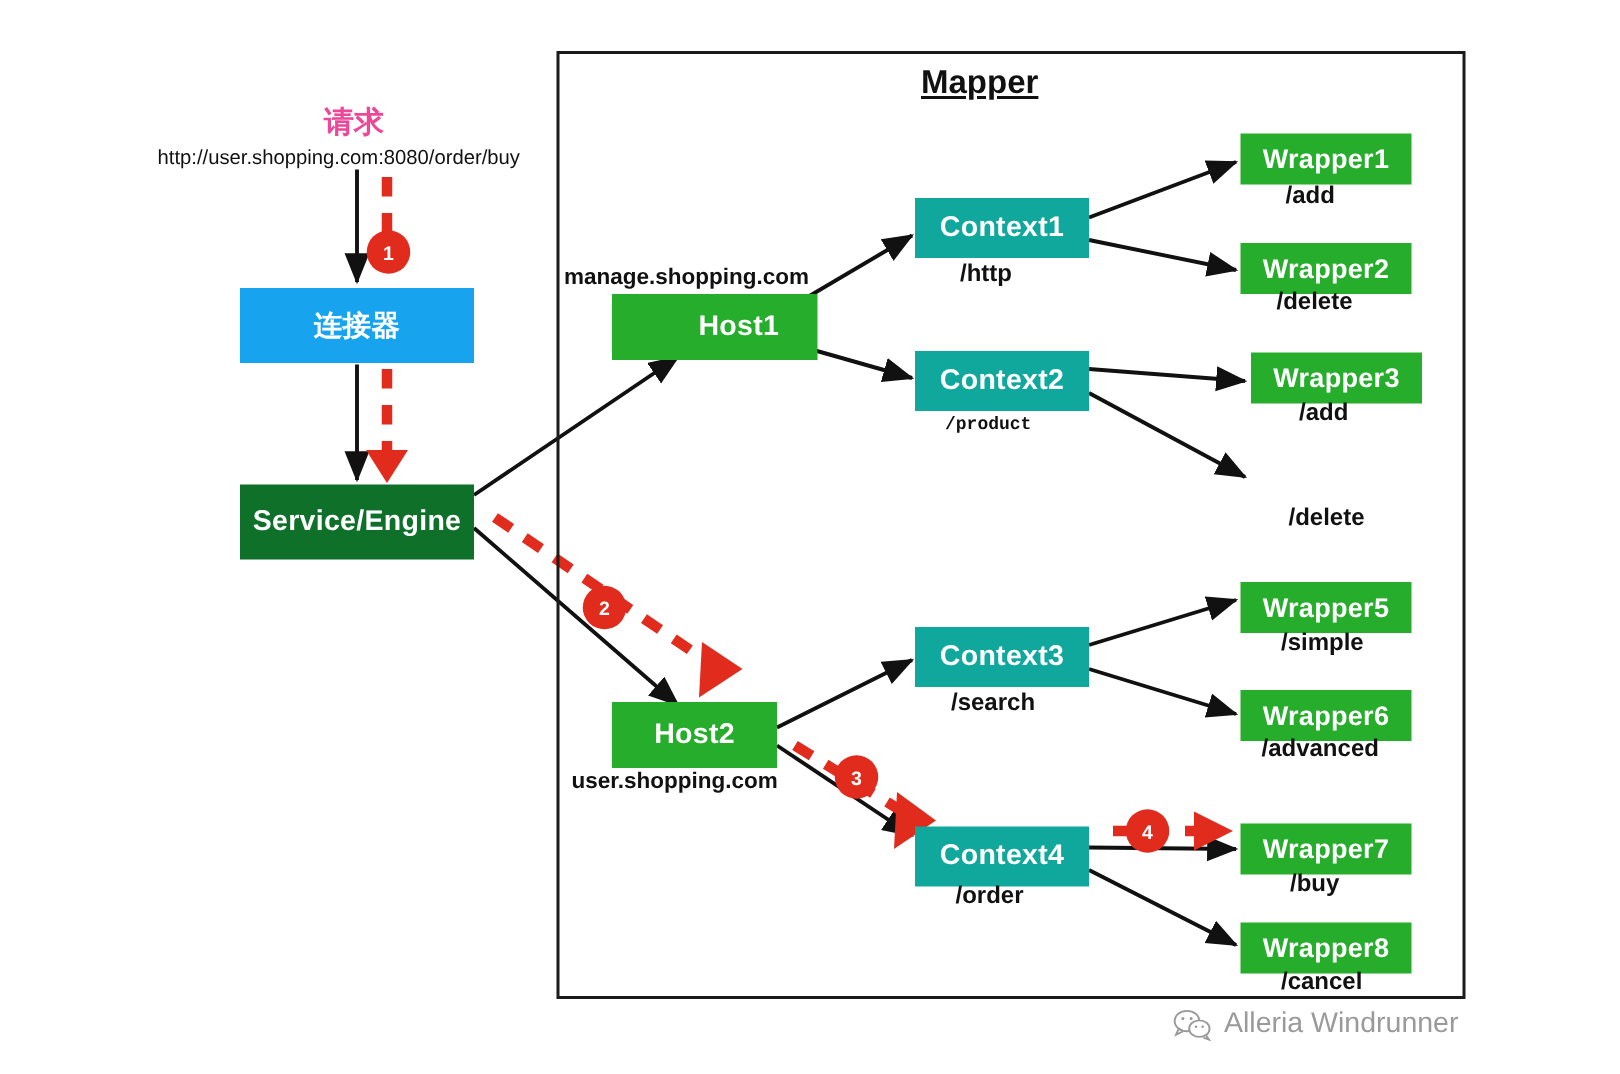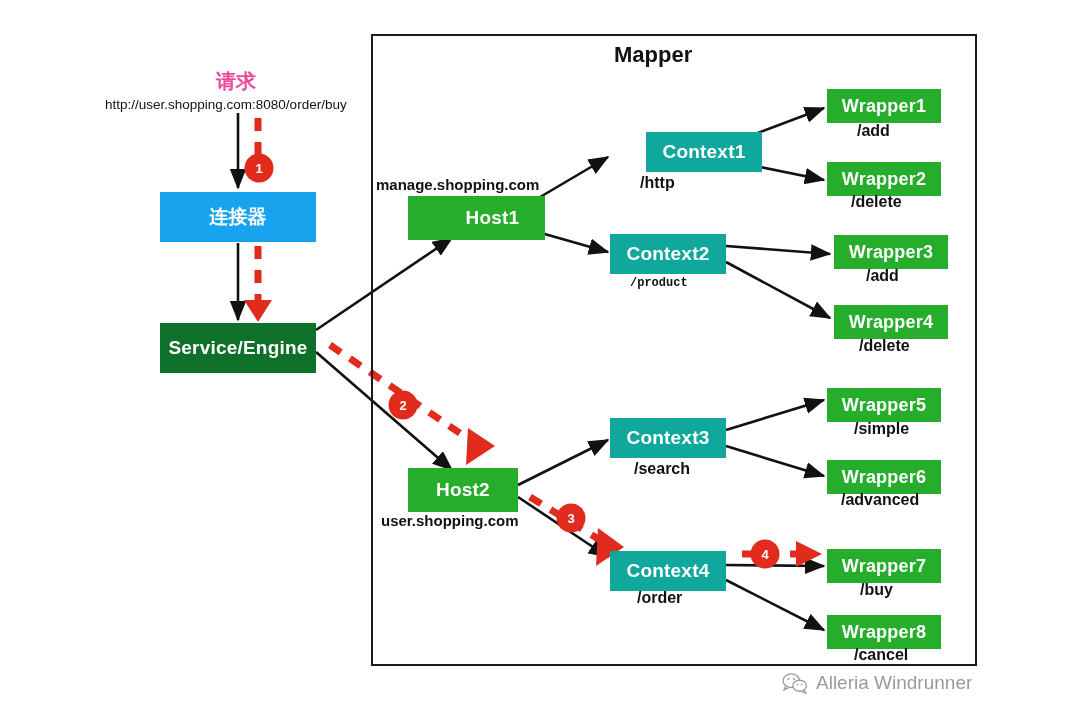--- a/index.html
+++ b/index.html
@@ -95,50 +95,49 @@
   </svg>
 
   <div class="title-cn" style="left:216px;top:68px;">请求</div>
   <div class="plainlabel" style="left:105px;top:97px;font-size:13.5px;">http://user.shopping.com:8080/order/buy</div>
 
   <div class="node darkgreen" style="left:160px;top:323px;width:156px;height:50px;font-size:19px;">Service/Engine</div>
 
   <div class="node blue" style="left:160px;top:192px;width:156px;height:50px;font-size:19px;">连接器</div>
 
   <div class="frame" style="left:371px;top:34px;width:602px;height:628px;"></div>
-  <div class="frame-title" style="left:614px;top:42px;font-size:22px;">Mapper</div>
+  <div class="frame-title" style="left:614px;top:42px;font-size:22px;text-decoration:underline;">Mapper</div>
 
   <div class="plainlabel" style="left:376px;top:176px;font-size:15px;font-weight:bold;">manage.shopping.com</div>
   <div class="node green" style="left:408px;top:196px;width:105px;height:44px;font-size:19px;padding-left:32px;">Host1</div>
 
   <div class="node green" style="left:408px;top:468px;width:110px;height:44px;font-size:19px;">Host2</div>
   <div class="plainlabel" style="left:381px;top:512px;font-size:15px;font-weight:bold;">user.shopping.com</div>
 
-  <div class="node teal" style="left:610px;top:132px;width:116px;height:40px;font-size:19px;margin-left:36px;">Context1</div>
+  <div class="node teal" style="left:610px;top:132px;width:116px;height:40px;font-size:19px;">Context1</div>
   <div class="caption" style="left:640px;top:174px;font-size:16px;">/http</div>
 
   <div class="node teal" style="left:610px;top:234px;width:116px;height:40px;font-size:19px;">Context2</div>
   <div class="caption" style="left:630px;top:276px;font-size:12px;font-family:Liberation Mono, monospace;">/product</div>
 
   <div class="node teal" style="left:610px;top:418px;width:116px;height:40px;font-size:19px;">Context3</div>
   <div class="caption" style="left:634px;top:460px;font-size:16px;">/search</div>
 
   <div class="node teal" style="left:610px;top:551px;width:116px;height:40px;font-size:19px;">Context4</div>
   <div class="caption" style="left:637px;top:589px;font-size:16px;">/order</div>
 
   <div class="node green" style="left:827px;top:89px;width:114px;height:34px;font-size:18px;">Wrapper1</div>
   <div class="caption" style="left:857px;top:122px;font-size:16px;">/add</div>
 
   <div class="node green" style="left:827px;top:162px;width:114px;height:34px;font-size:18px;">Wrapper2</div>
   <div class="caption" style="left:851px;top:193px;font-size:16px;">/delete</div>
 
   <div class="node green" style="left:834px;top:235px;width:114px;height:34px;font-size:18px;">Wrapper3</div>
   <div class="caption" style="left:866px;top:267px;font-size:16px;">/add</div>
 
-  <div class="node green" style="left:834px;top:305px;width:114px;height:34px;font-size:18px;">Wrapper4</div>
   <div class="caption" style="left:859px;top:337px;font-size:16px;">/delete</div>
 
   <div class="node green" style="left:827px;top:388px;width:114px;height:34px;font-size:18px;">Wrapper5</div>
   <div class="caption" style="left:854px;top:420px;font-size:16px;">/simple</div>
 
   <div class="node green" style="left:827px;top:460px;width:114px;height:34px;font-size:18px;">Wrapper6</div>
   <div class="caption" style="left:841px;top:491px;font-size:16px;">/advanced</div>
 
   <div class="node green" style="left:827px;top:549px;width:114px;height:34px;font-size:18px;text-align:center;">Wrapper7</div>
   <div class="caption" style="left:860px;top:581px;font-size:16px;">/buy</div>

